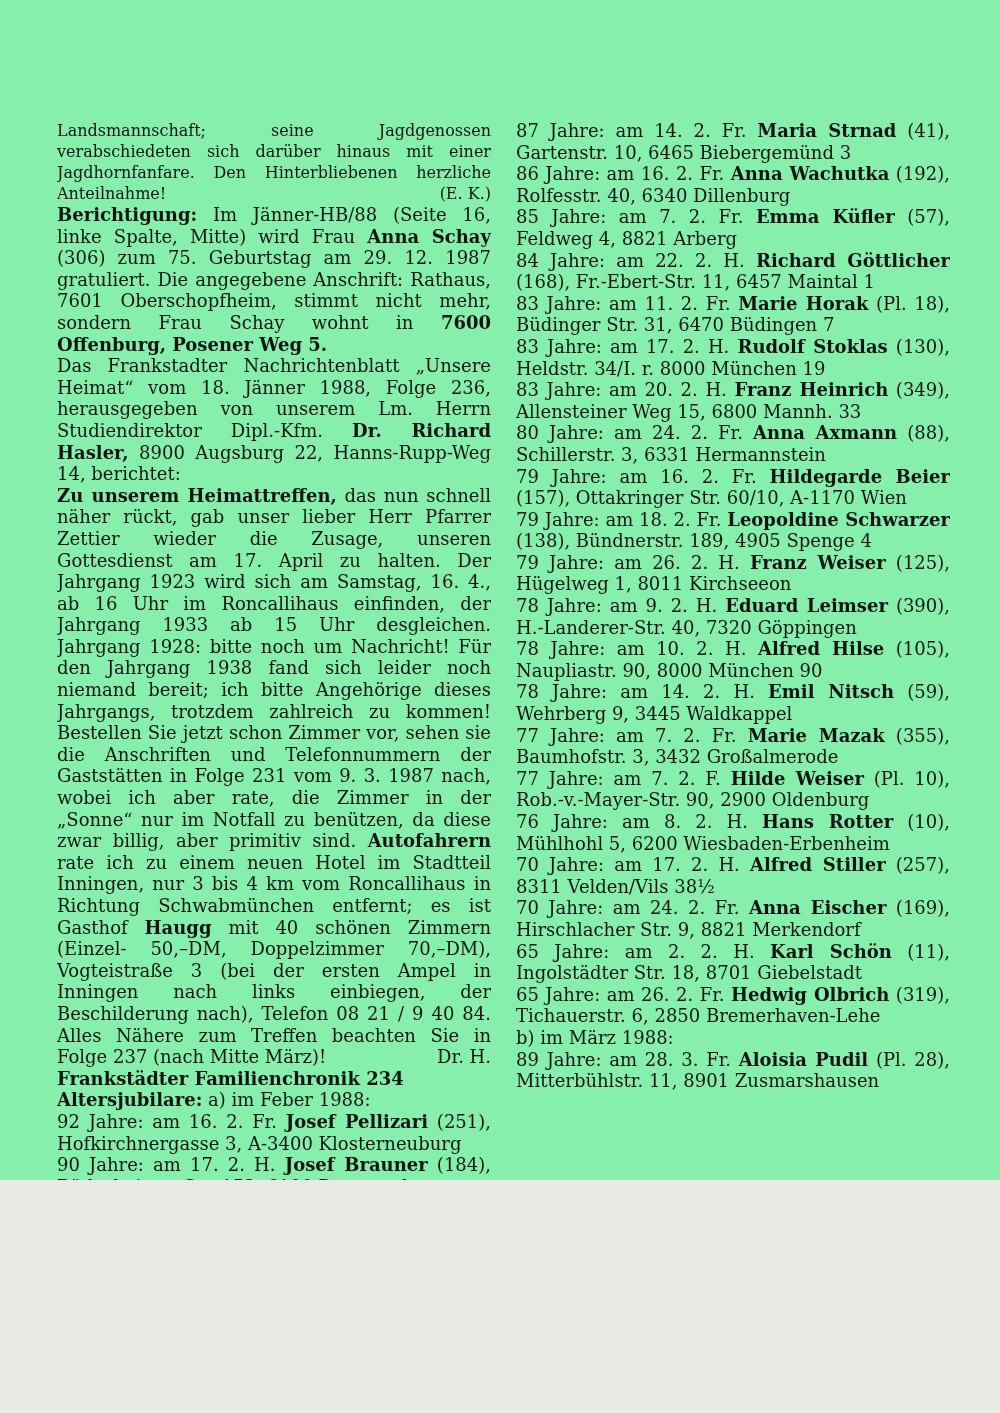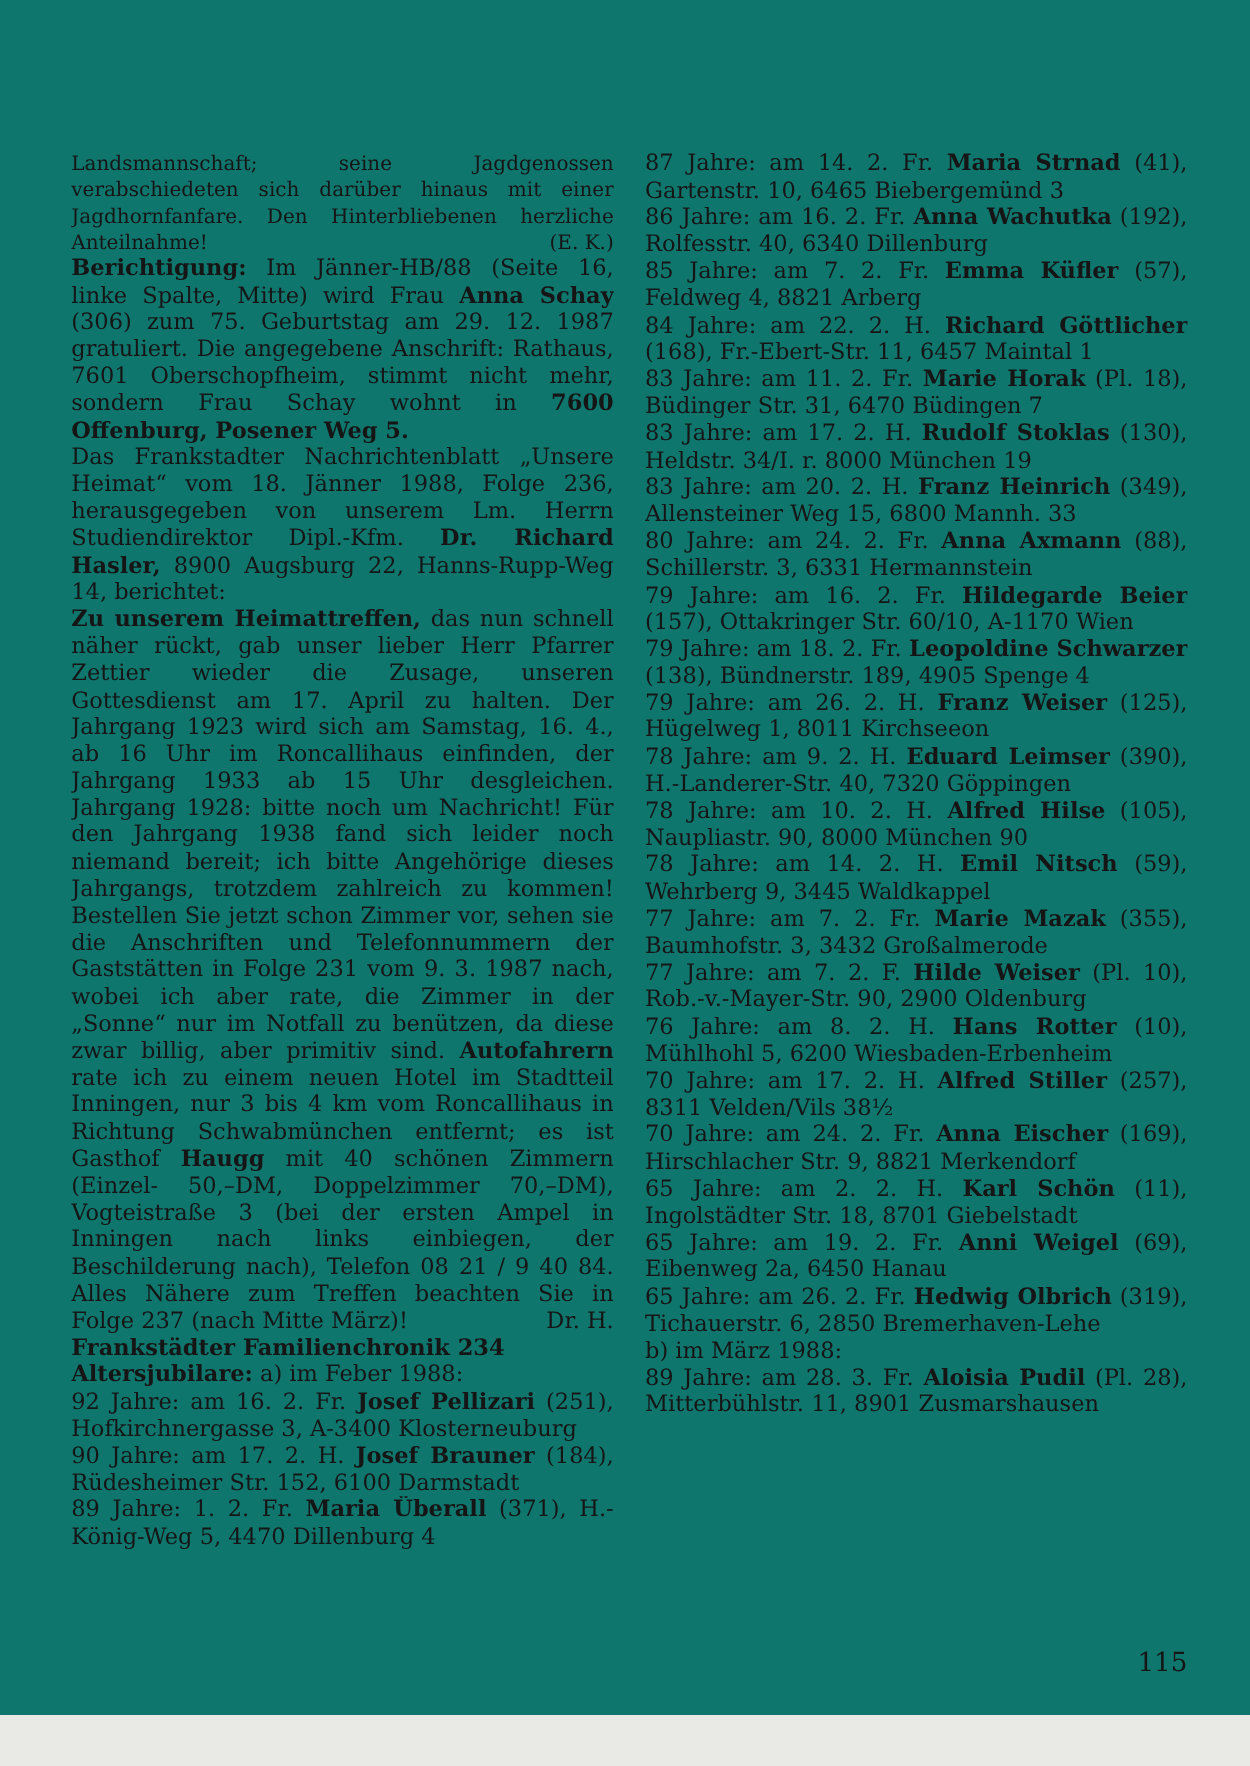--- a/index.html
+++ b/index.html
@@ -1,22 +1,22 @@
 <!DOCTYPE html>
 <html lang="de"><head>
 <meta charset="utf-8">
 <style>
   * { margin: 0; padding: 0; box-sizing: border-box; }
   html, body { background: #e9e9e6; }
   .page {
     position: relative;
     width: 1000px;
-    height: 1372px;
+    height: 1180px;
     margin: 0 auto;
-    background: #0f766e;
+    background: #86efac;
     color: #151515;
     font-family: "DejaVu Serif", "Liberation Serif", serif;
     overflow: hidden;
   }
   .column {
     position: absolute;
     top: 120px;
     width: 434px;
     font-size: 18px;
     line-height: 21.6px;
@@ -77,19 +77,18 @@
       <p class="para"><span>79 Jahre: am 26. 2. H. </span><span class="b">Franz Weiser</span><span> (125), Hügelweg 1, 8011 Kirchseeon</span></p>
       <p class="para"><span>78 Jahre: am 9. 2. H. </span><span class="b">Eduard Leimser</span><span> (390), H.-Landerer-Str. 40, 7320 Göppingen</span></p>
       <p class="para"><span>78 Jahre: am 10. 2. H. </span><span class="b">Alfred Hilse</span><span> (105), Naupliastr. 90, 8000 München 90</span></p>
       <p class="para"><span>78 Jahre: am 14. 2. H. </span><span class="b">Emil Nitsch</span><span> (59), Wehrberg 9, 3445 Waldkappel</span></p>
       <p class="para"><span>77 Jahre: am 7. 2. Fr. </span><span class="b">Marie Mazak</span><span> (355), Baumhofstr. 3, 3432 Großalmerode</span></p>
       <p class="para"><span>77 Jahre: am 7. 2. F. </span><span class="b">Hilde Weiser</span><span> (Pl. 10), Rob.-v.-Mayer-Str. 90, 2900 Oldenburg</span></p>
       <p class="para"><span>76 Jahre: am 8. 2. H. </span><span class="b">Hans Rotter</span><span> (10), Mühlhohl 5, 6200 Wiesbaden-Erbenheim</span></p>
       <p class="para"><span>70 Jahre: am 17. 2. H. </span><span class="b">Alfred Stiller</span><span> (257), 8311 Velden/Vils 38½</span></p>
       <p class="para"><span>70 Jahre: am 24. 2. Fr. </span><span class="b">Anna Eischer</span><span> (169), Hirschlacher Str. 9, 8821 Merkendorf</span></p>
       <p class="para"><span>65 Jahre: am 2. 2. H. </span><span class="b">Karl Schön</span><span> (11), Ingolstädter Str. 18, 8701 Giebelstadt</span></p>
-      <p class="para"><span>65 Jahre: am 19. 2. Fr. </span><span class="b">Anni Weigel</span><span> (69), Eibenweg 2a, 6450 Hanau</span></p>
       <p class="para"><span>65 Jahre: am 26. 2. Fr. </span><span class="b">Hedwig Olbrich</span><span> (319), Tichauerstr. 6, 2850 Bremerhaven-Lehe</span></p>
       <p class="para"><span>b) im März 1988:</span></p>
       <p class="para"><span>89 Jahre: am 28. 3. Fr. </span><span class="b">Aloisia Pudil</span><span> (Pl. 28), Mitterbühlstr. 11, 8901 Zusmarshausen</span></p>
     </div>
   <div class="page-number">115</div>
 </div>
 
 </body></html>

